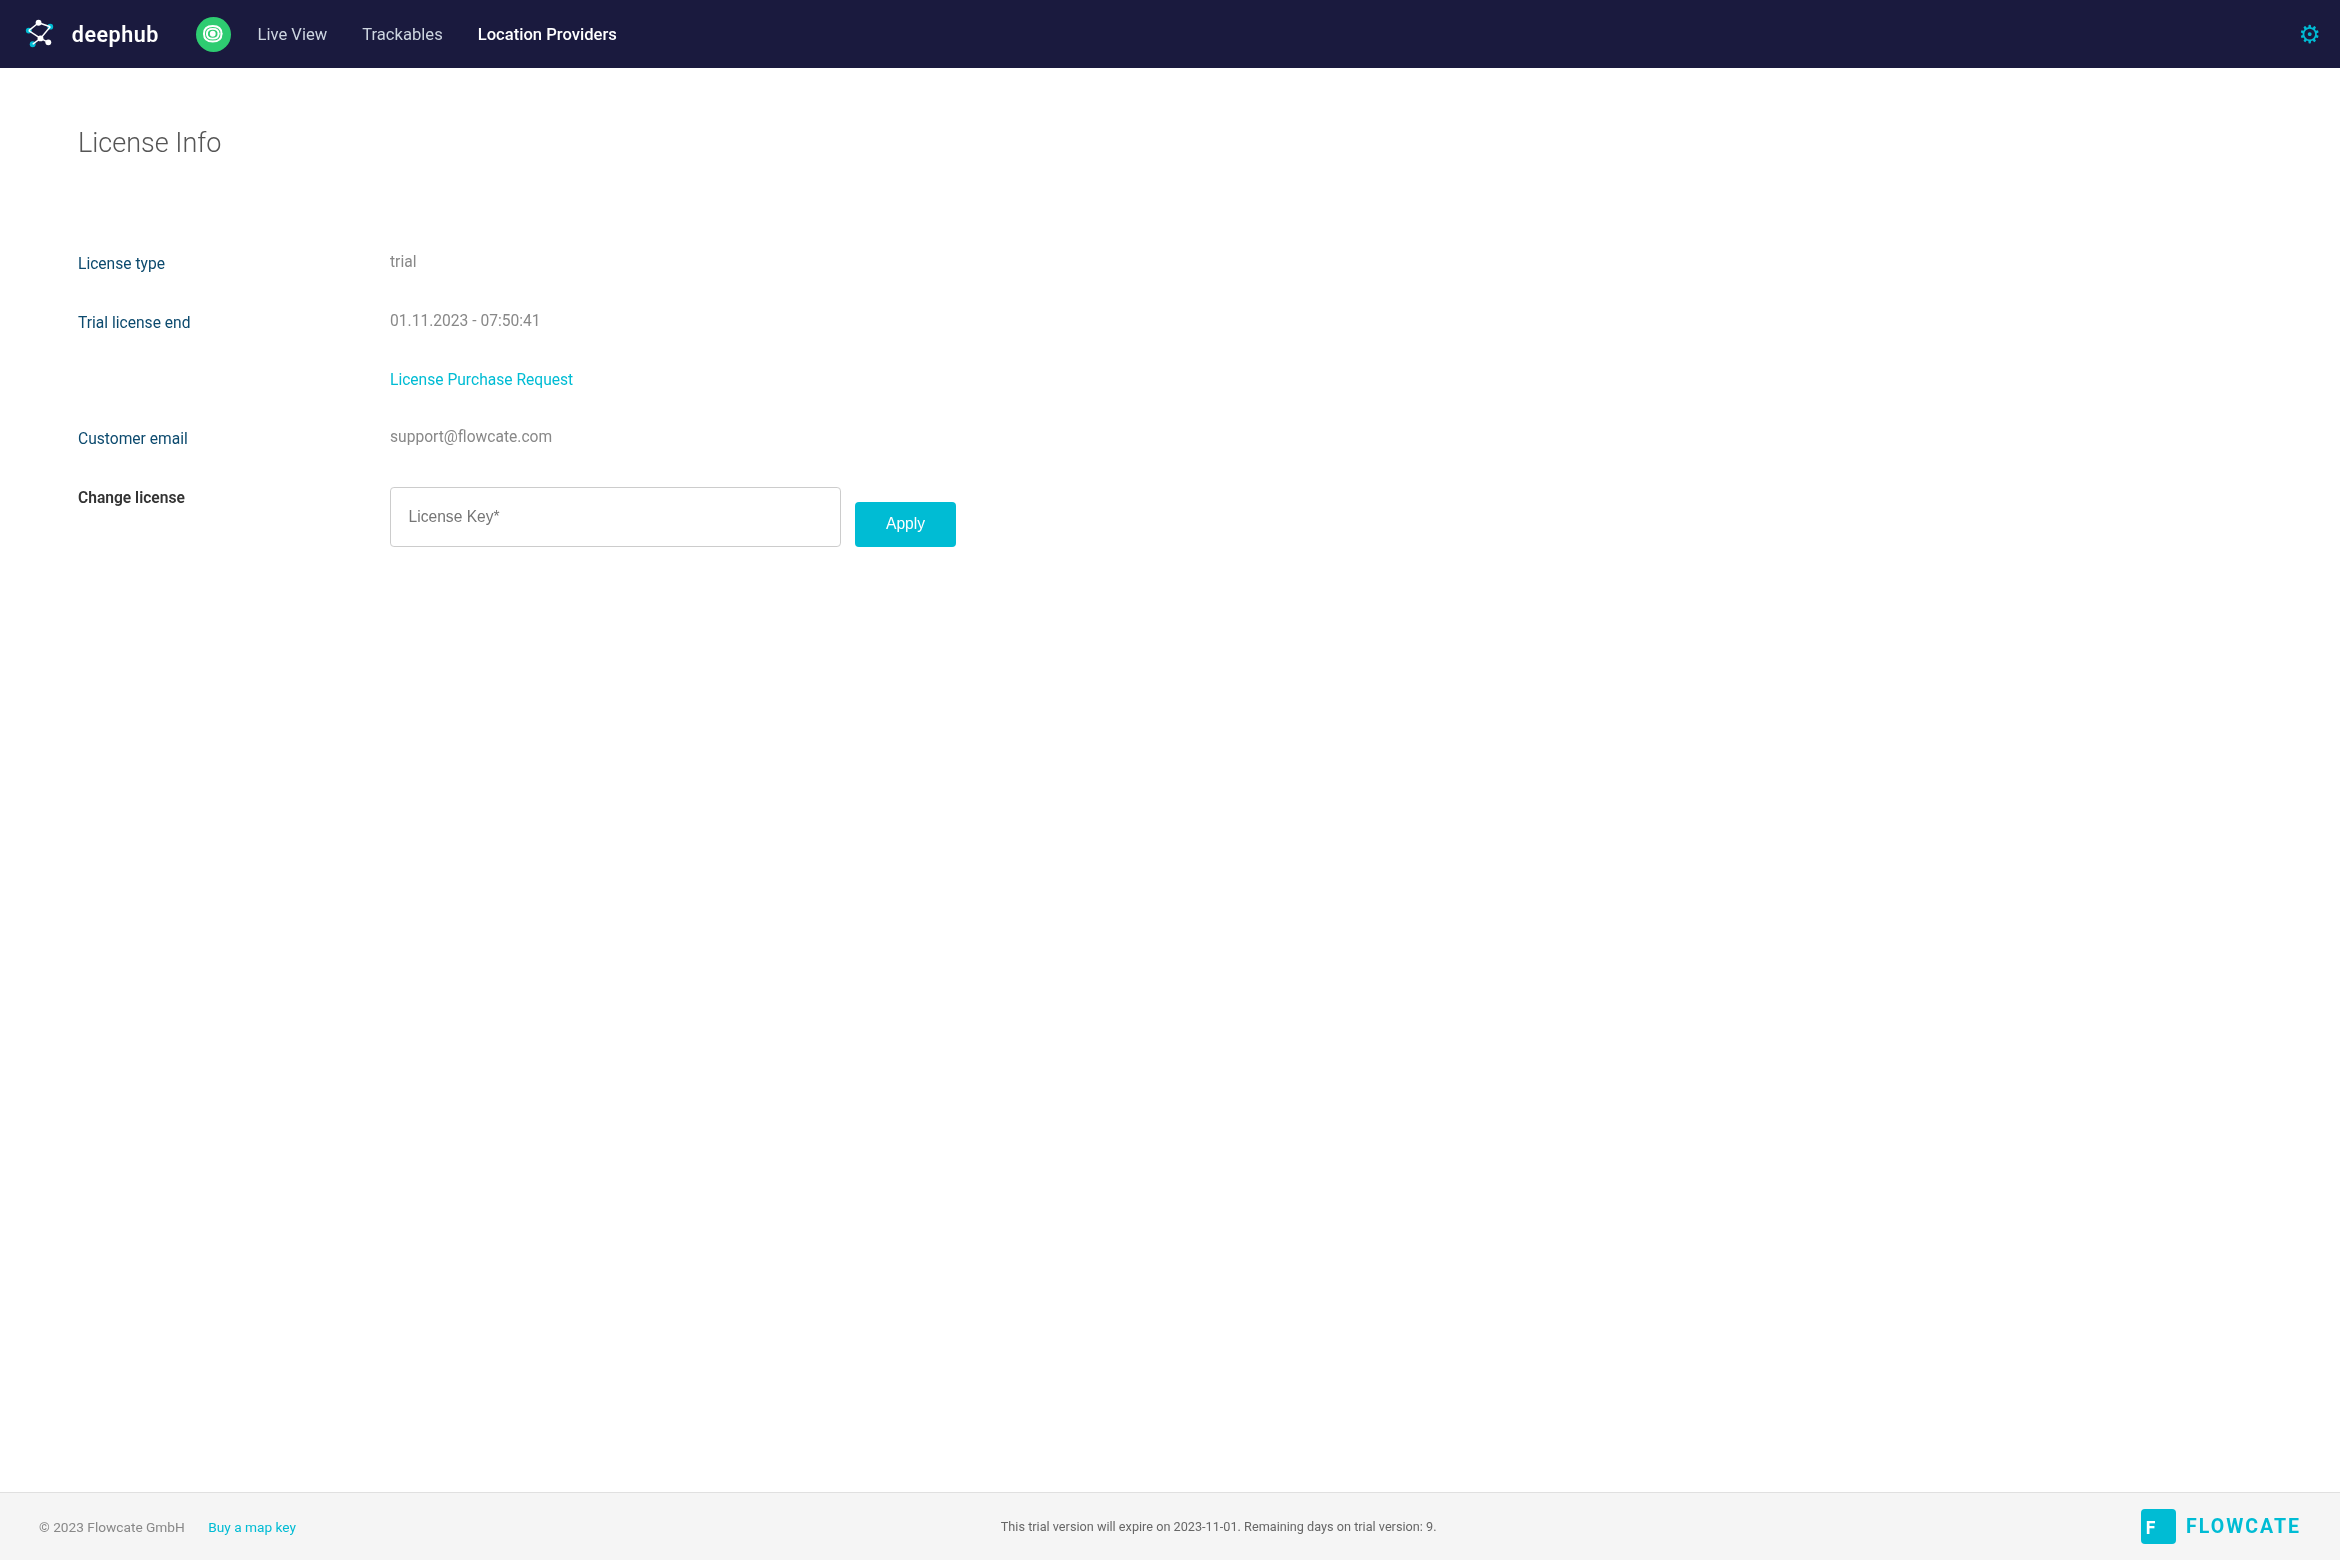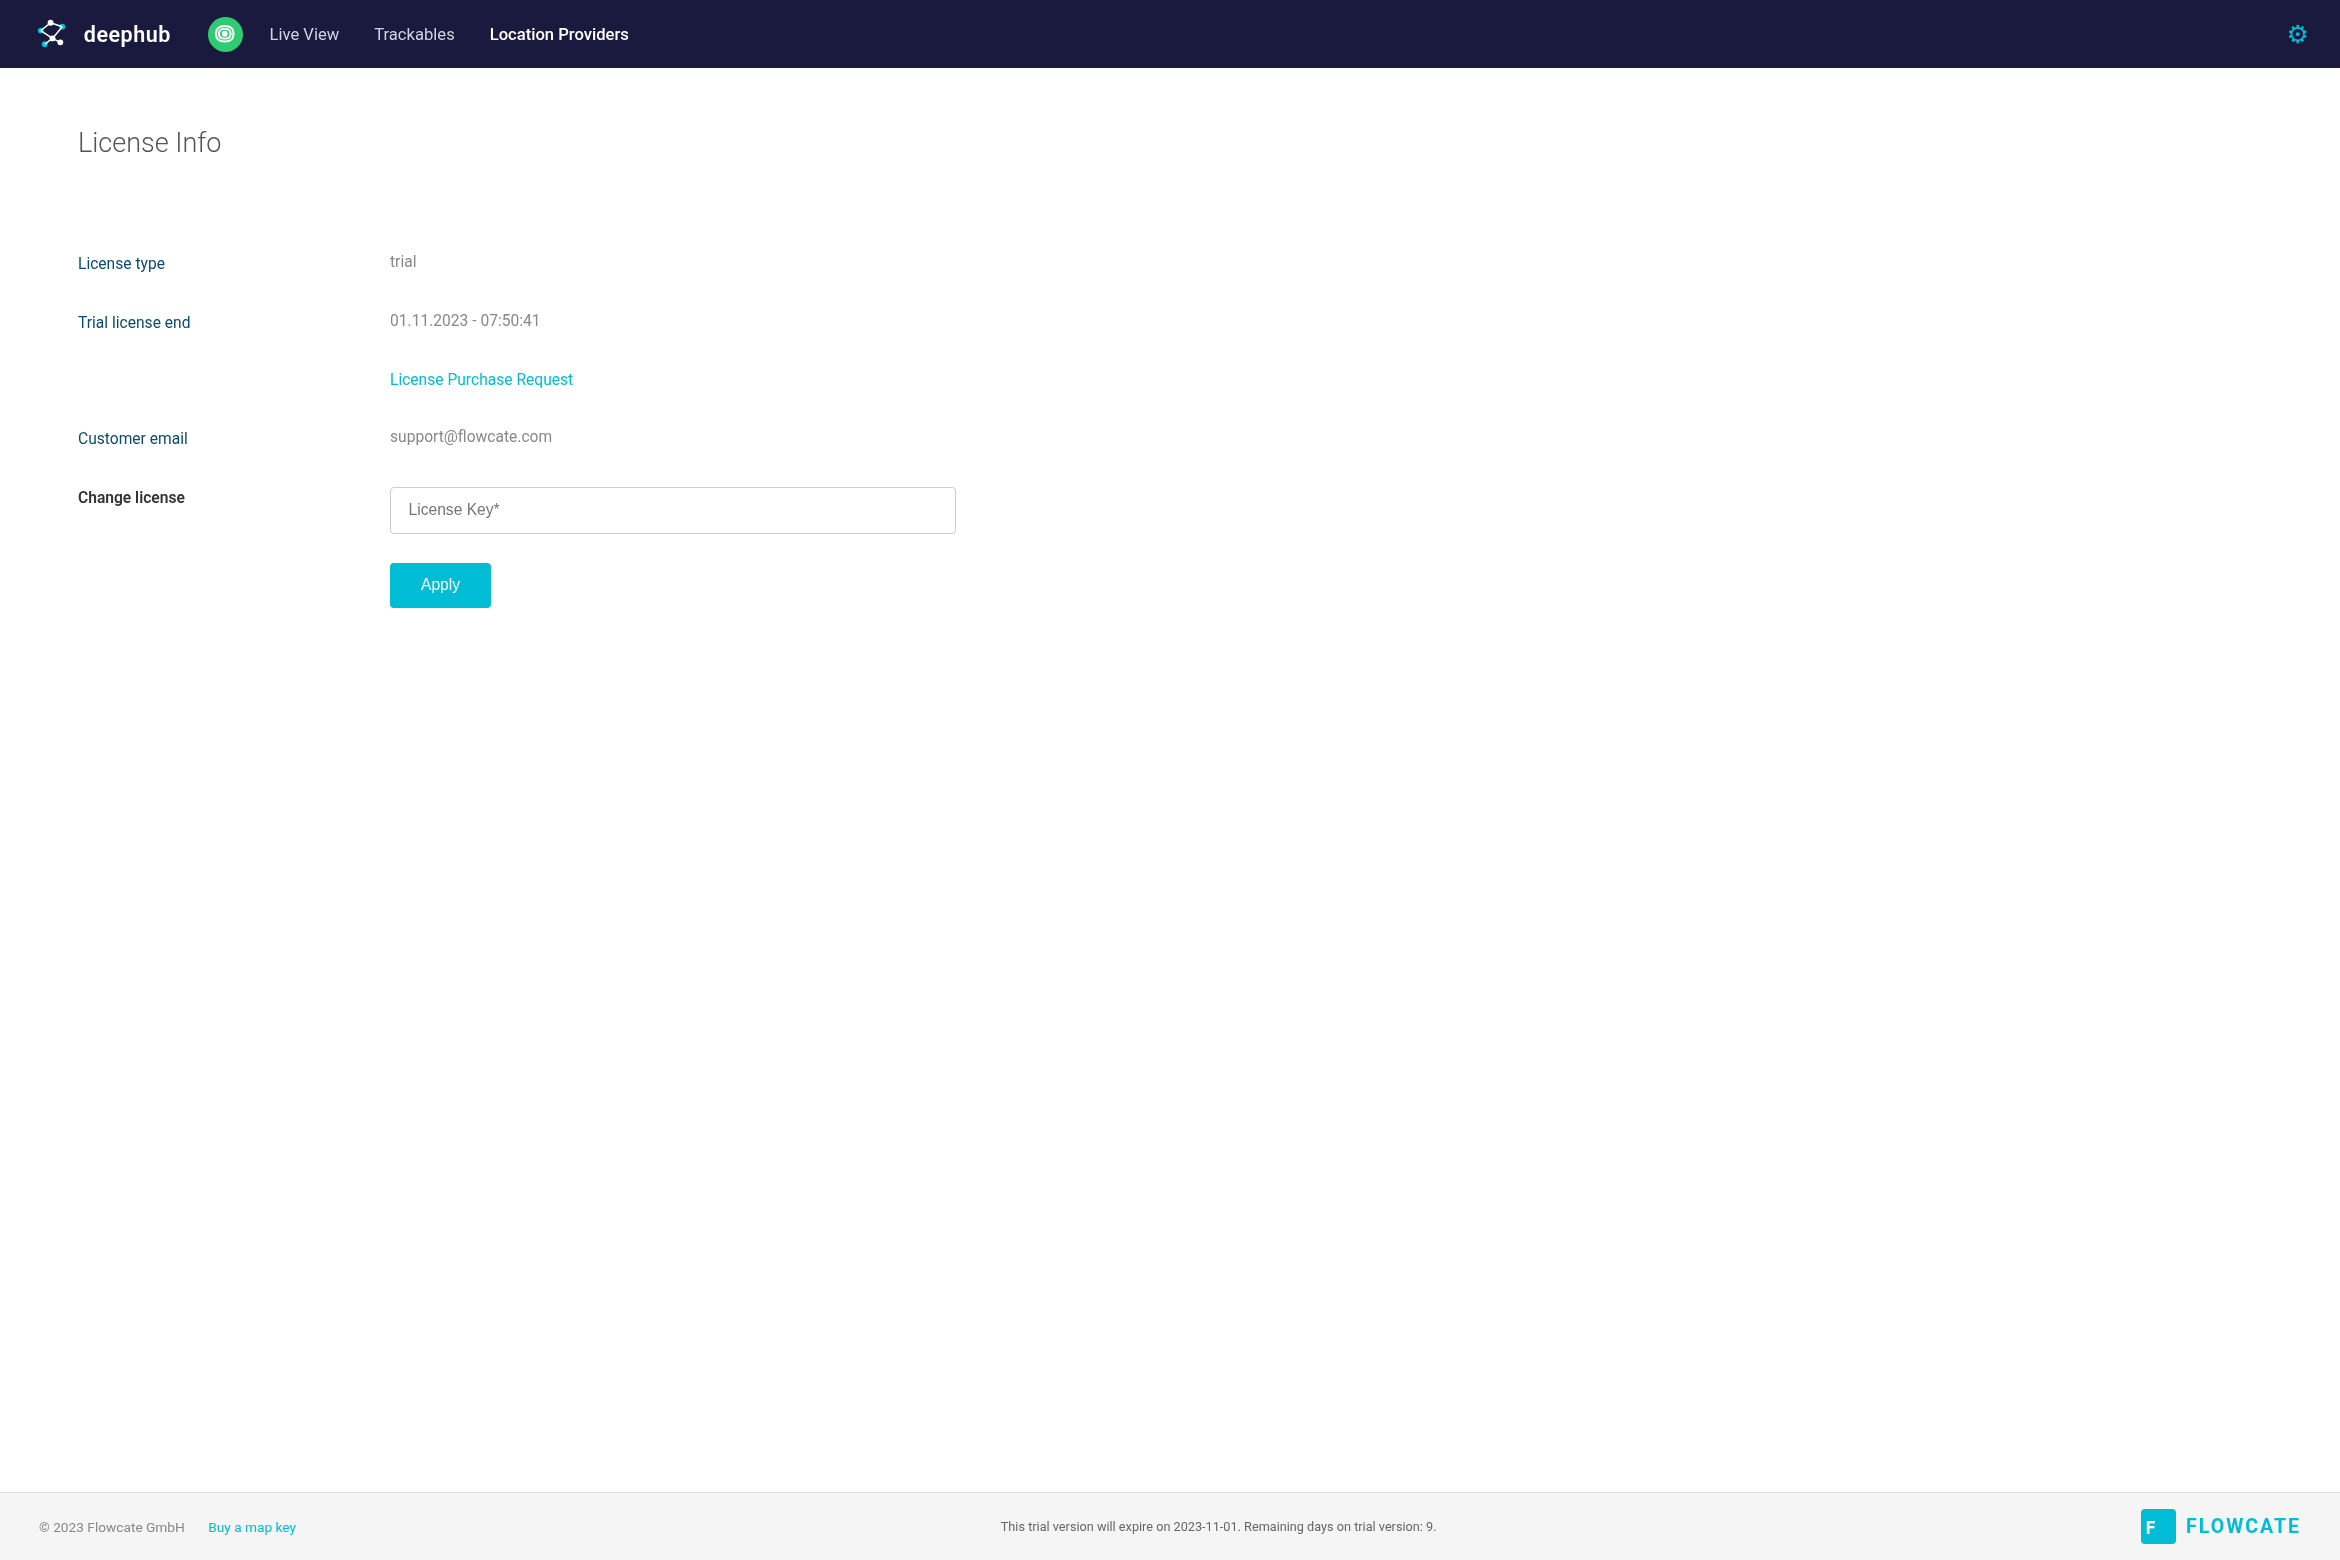--- a/index.html
+++ b/index.html
@@ -15,21 +15,21 @@
       display: flex;
       flex-direction: column;
     }
 
     
     header {
       background: #1a1a3e;
       height: 68px;
       display: flex;
       align-items: center;
-      padding: 0 31px;
+      padding: 0 19px;
       justify-content: space-between;
     }
 
     .header-left {
       display: flex;
       align-items: center;
       gap: 27px;
     }
 
     .logo-area {
@@ -161,21 +161,20 @@
       padding: 13.7px 31px;
       font-size: 15.6px;
       border-radius: 3.9px;
       cursor: pointer;
       font-weight: 500;
       margin-top: 15px;
     }
 
     .change-license-content {
       display: flex;
-      flex-direction: column;
       gap: 13.7px;
       flex: 1;
     }
 
     
     footer {
       background: #f5f5f5;
       border-top: 1px solid #e0e0e0;
       height: 68px;
       display: flex;

